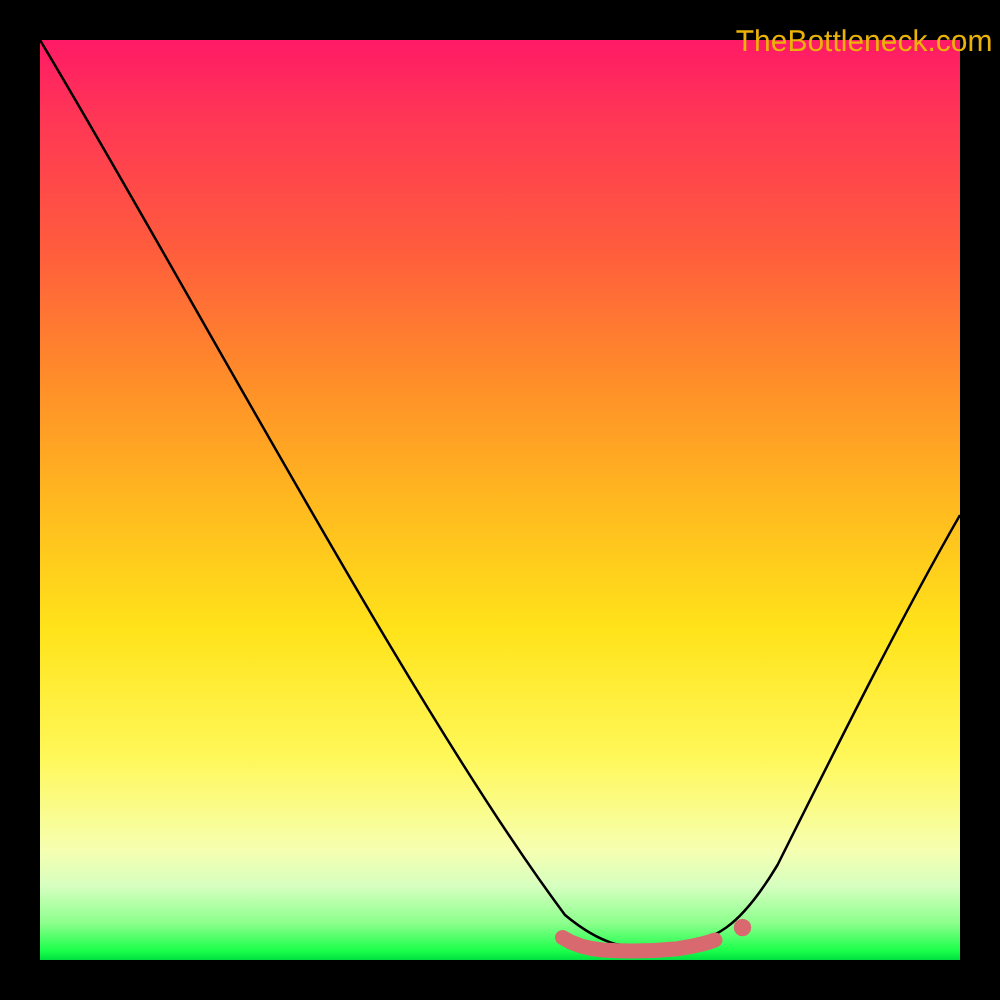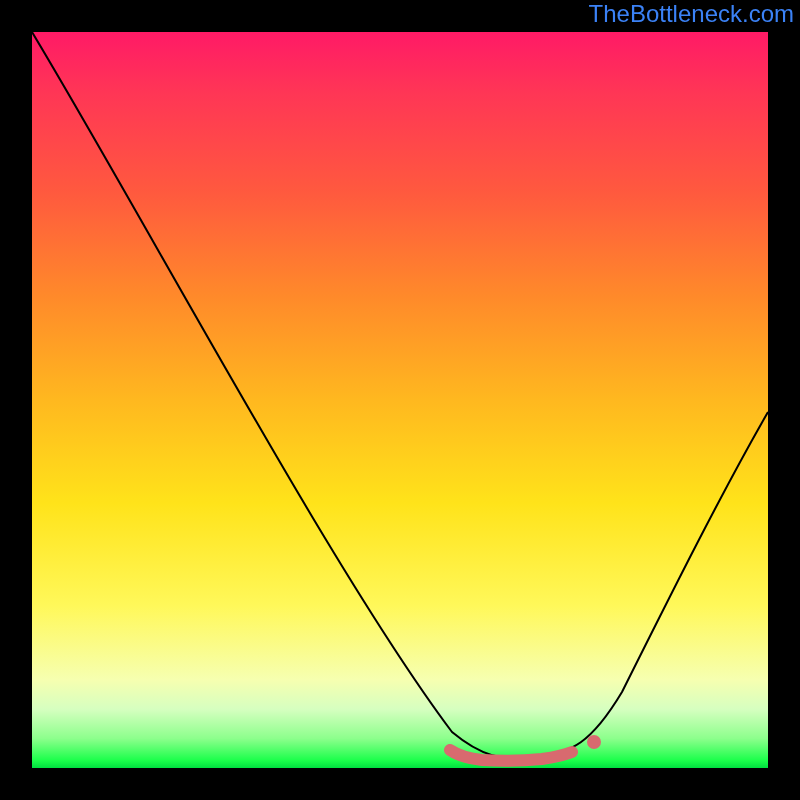--- a/index.html
+++ b/index.html
@@ -12,23 +12,23 @@
     overflow: hidden;
   }
   .frame {
     position: relative;
     width: 800px;
     height: 800px;
     background: #000;
   }
   .watermark {
     position: absolute;
-    top: 0;
+    top: 20px;
     right: 6px;
-    color: #3b82f6;
+    color: #eab308;
     font-size: 24px;
     z-index: 10;
   }
   .plot-area {
     position: absolute;
     left: 32px;
     top: 32px;
     width: 736px;
     height: 736px;
     overflow: hidden;

